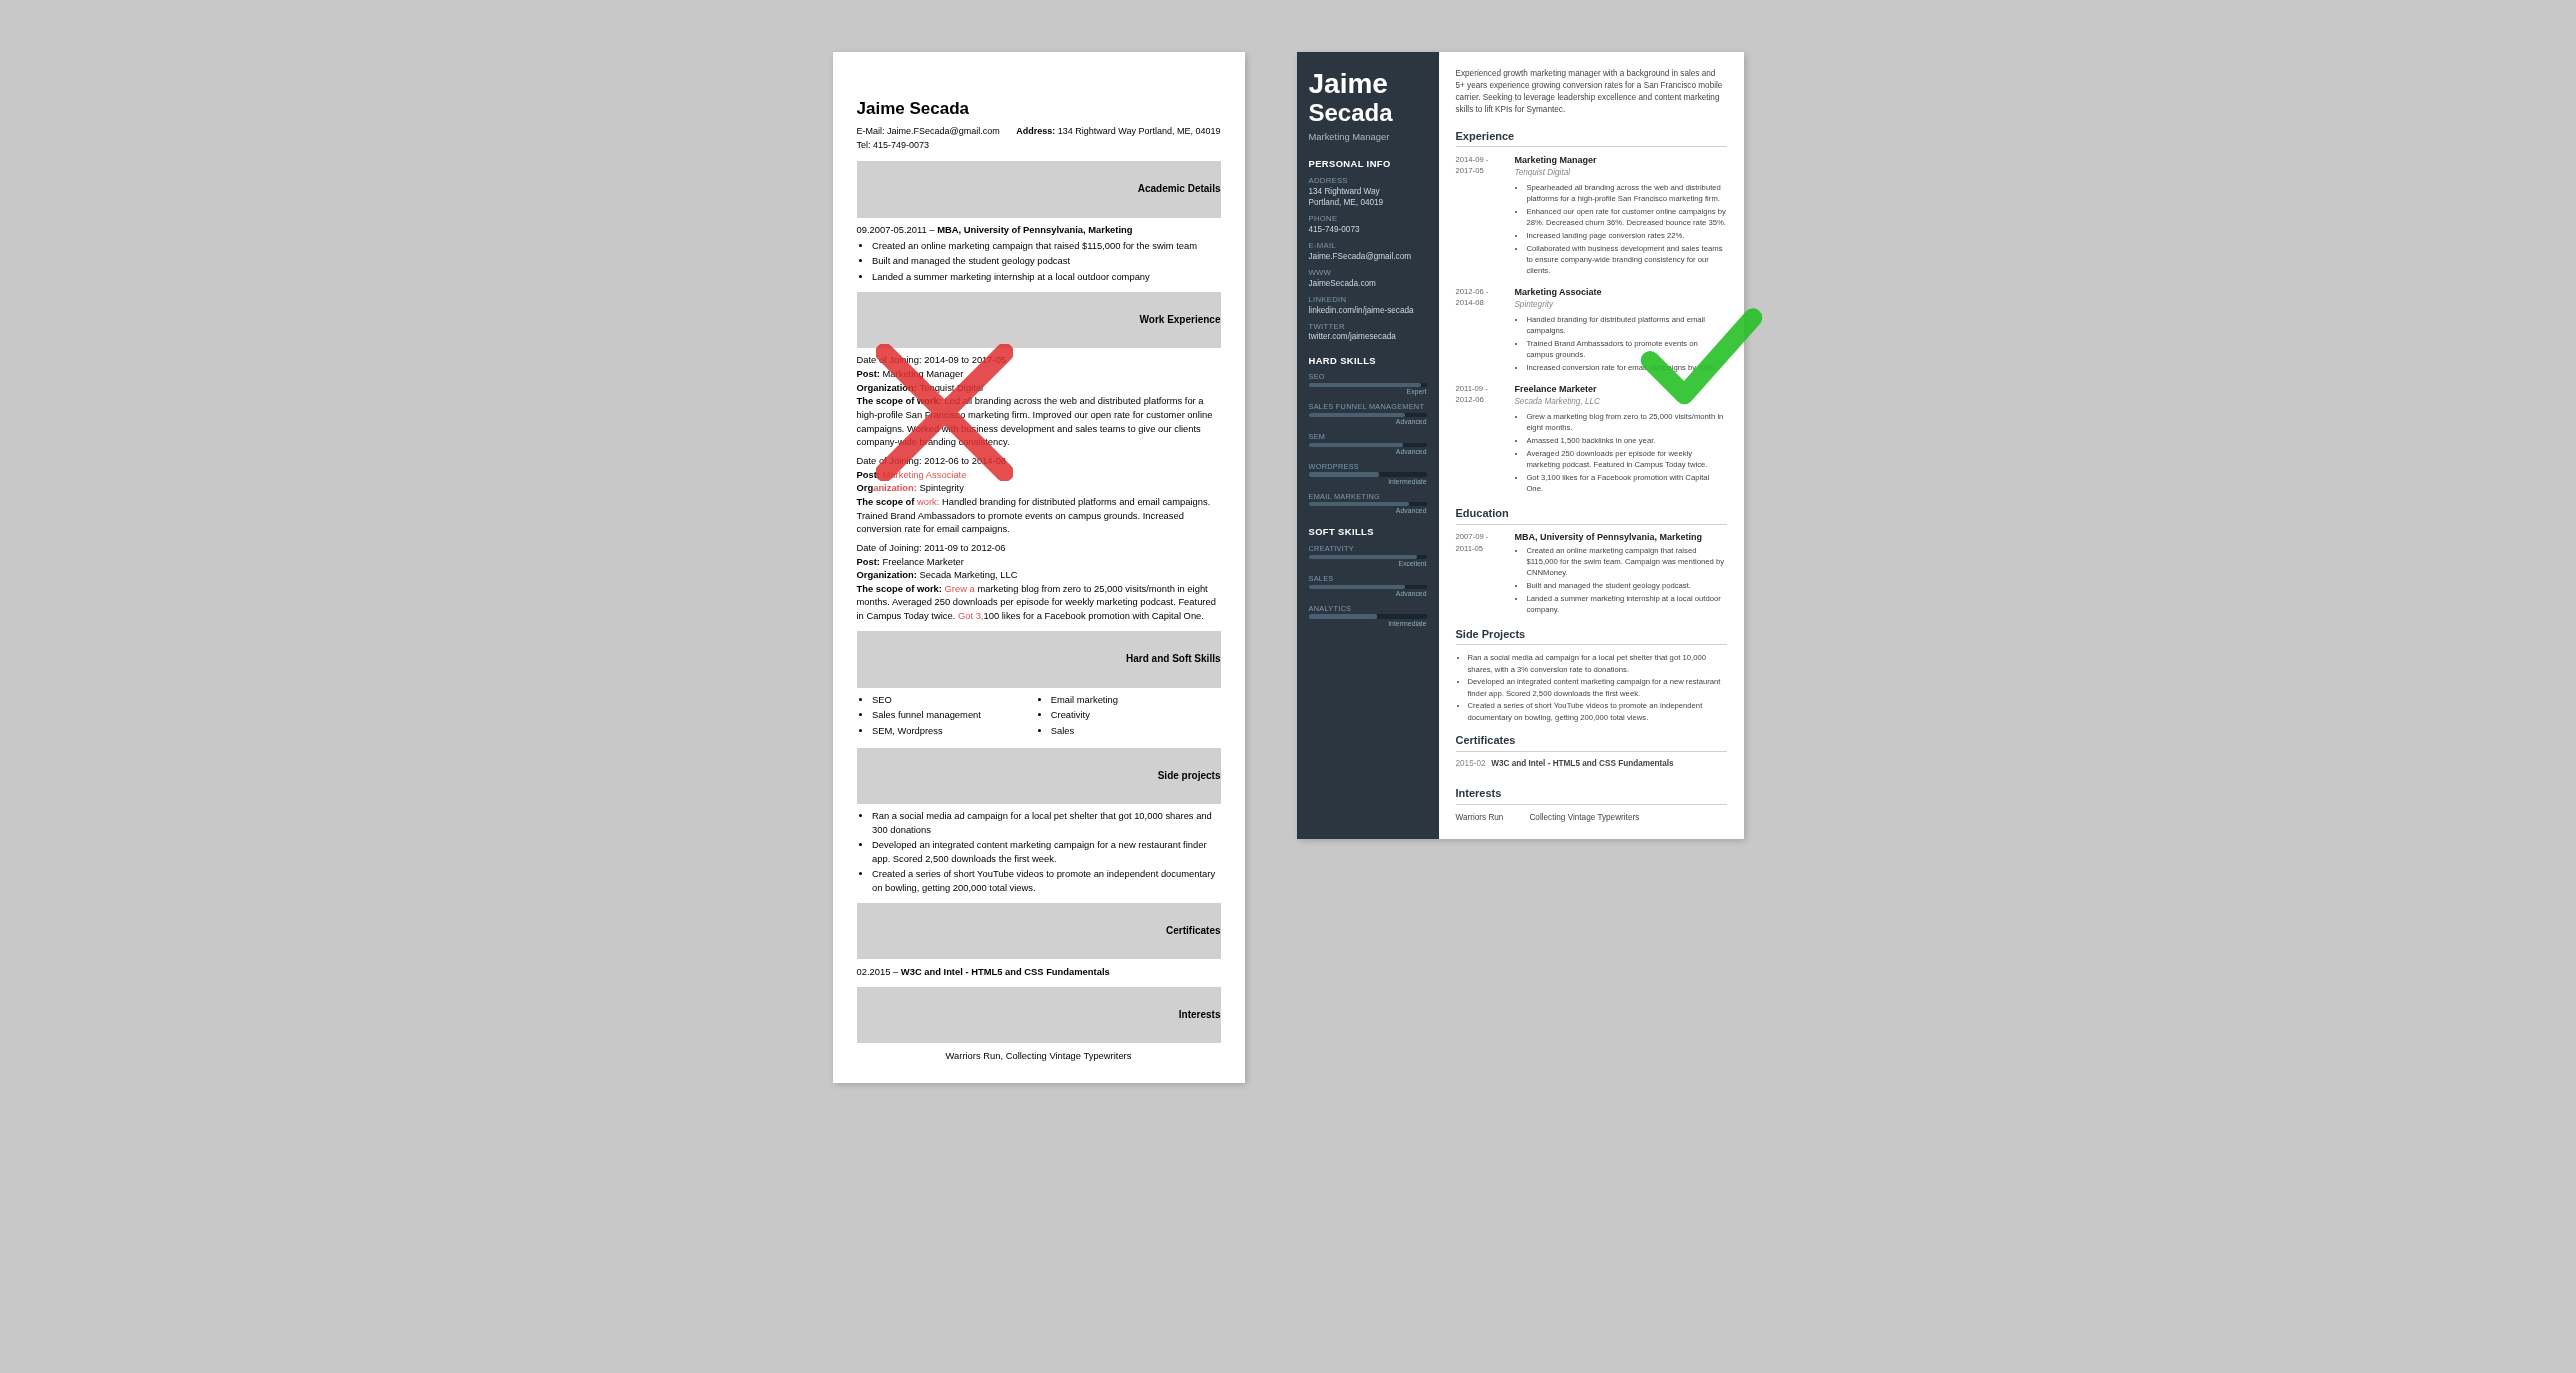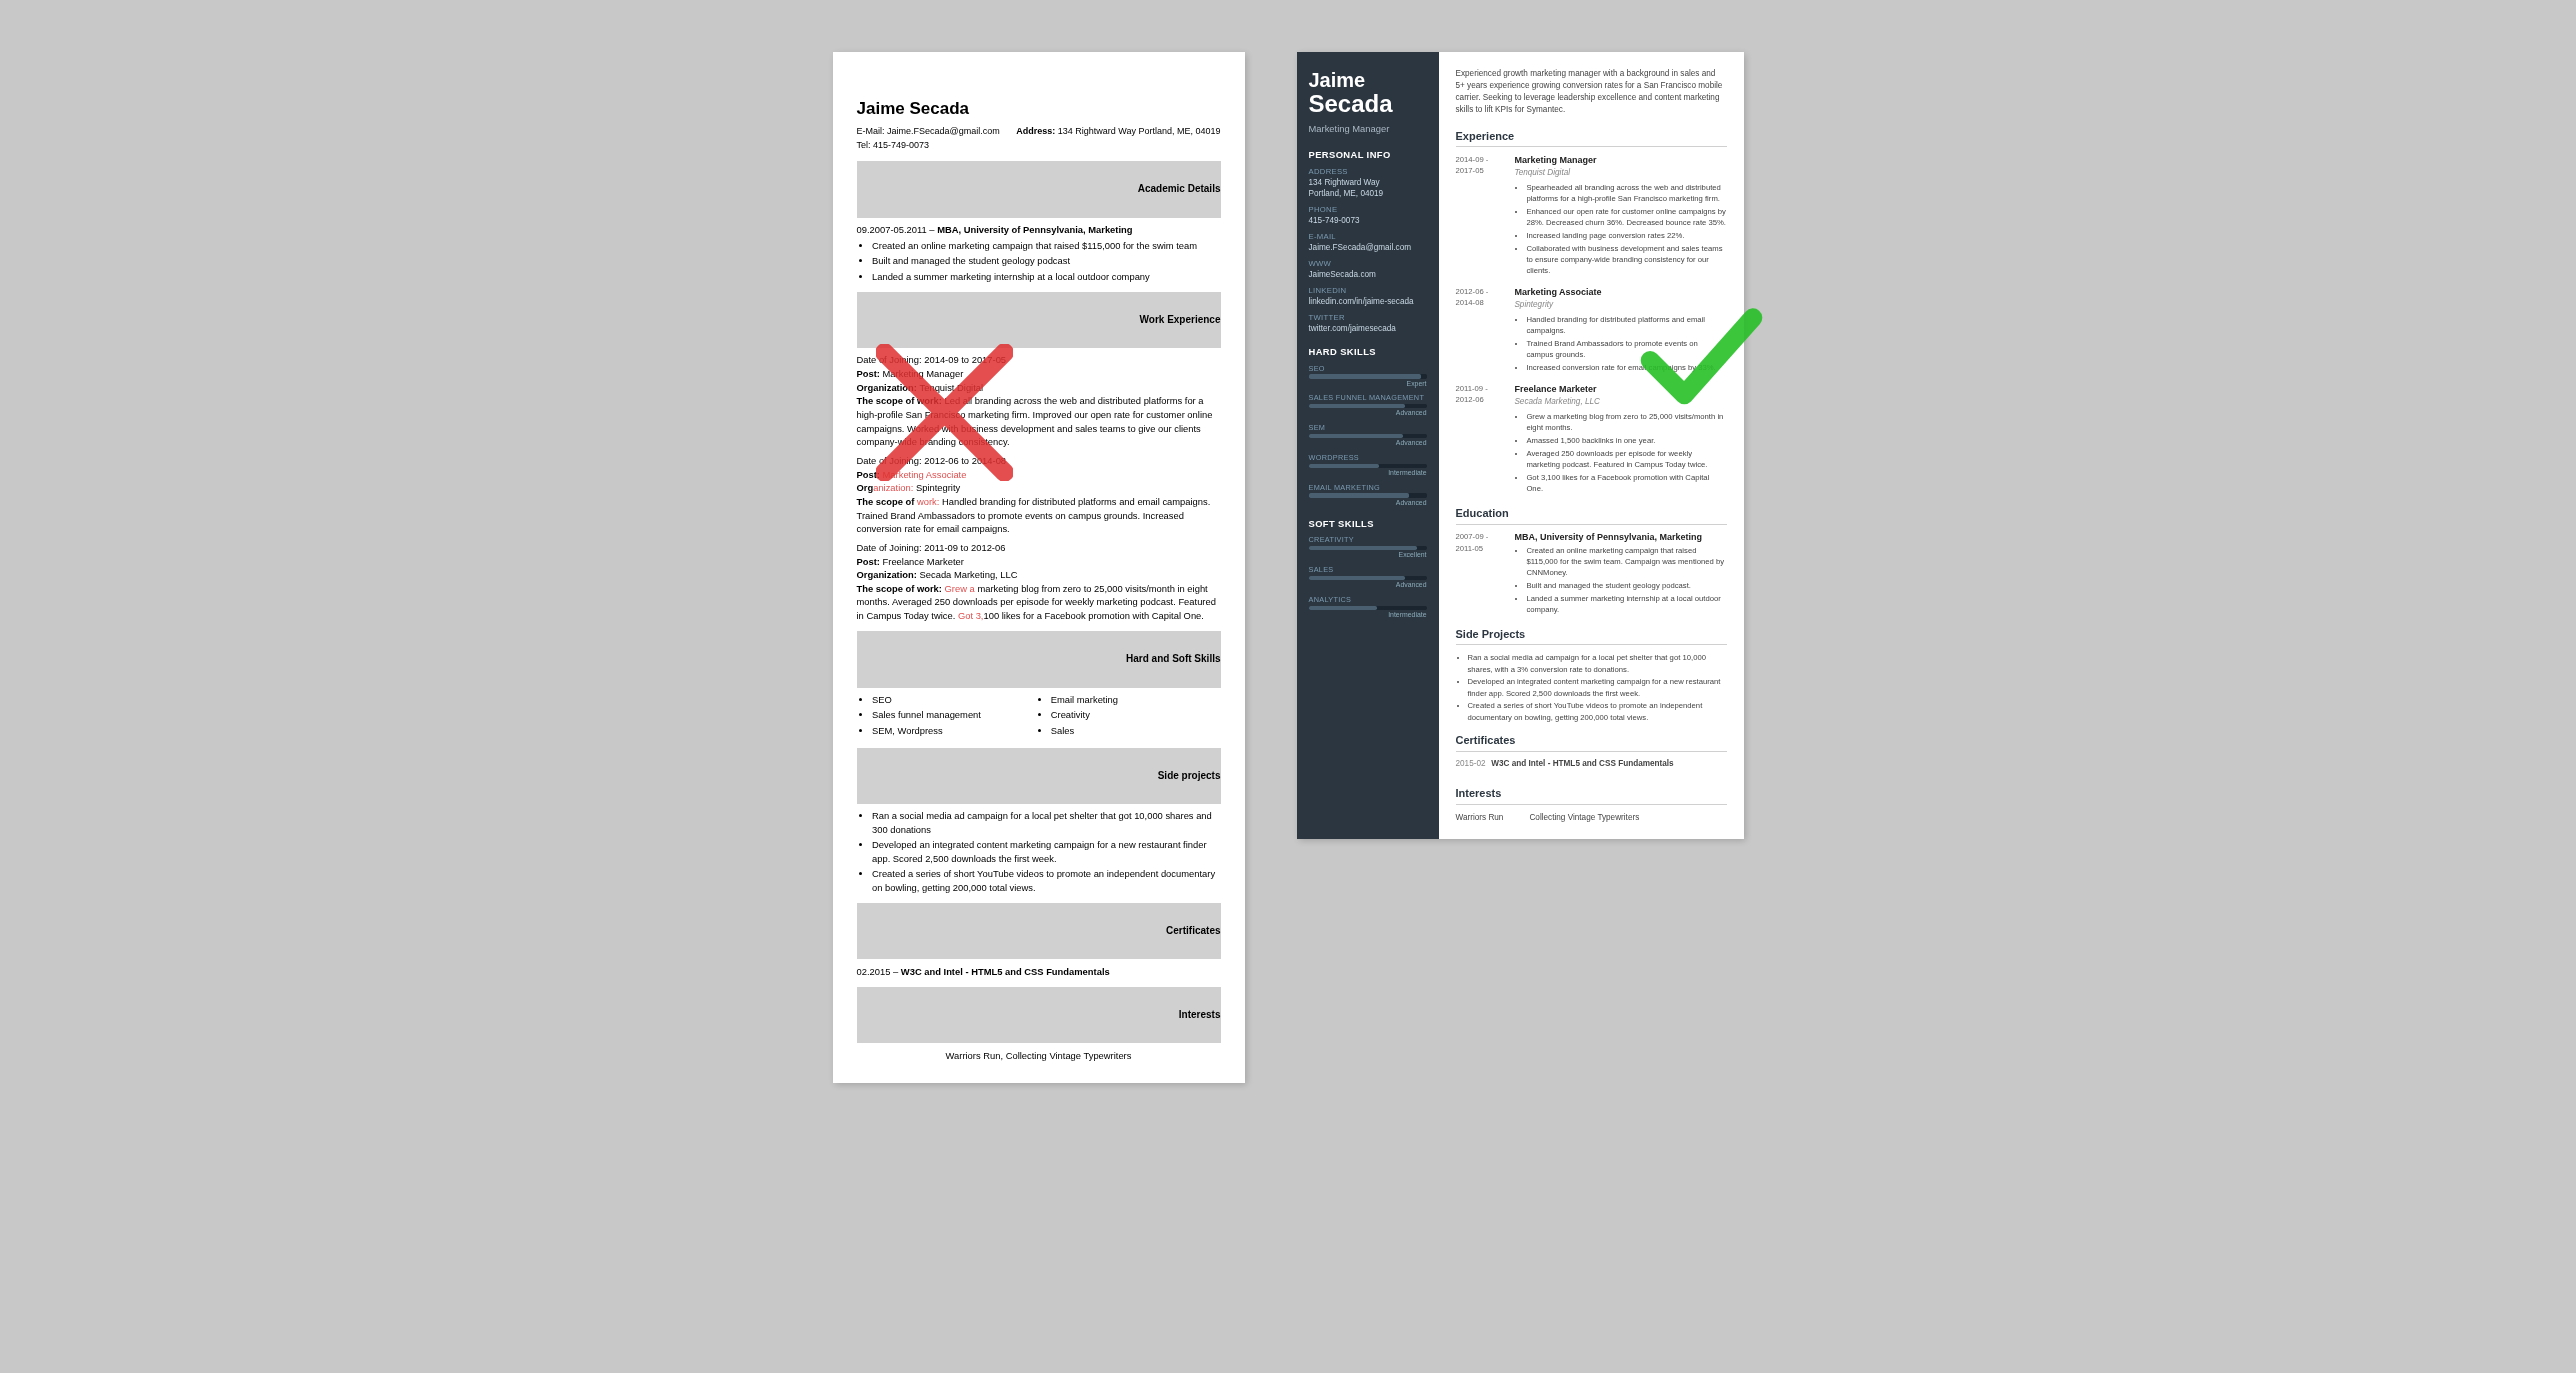--- a/index.html
+++ b/index.html
@@ -83,21 +83,21 @@
     }
     
     .sidebar {
       background: #2c3640;
       width: 142px;
       min-height: 773px;
       padding: 17px 12px;
       color: #fff;
       flex-shrink: 0;
     }
-    .sidebar .name-block .first { font-size: 20px; font-weight: bold; line-height: 1.1; }
+    .sidebar .name-block .first { font-size: 28px; font-weight: bold; line-height: 1.1; }
     .sidebar .name-block .last { font-size: 24px; font-weight: bold; line-height: 1.1; }
     .sidebar .title { font-size: 9.4px; color: #aab8c4; margin-top: 5.2px; margin-bottom: 15.5px; }
     .sidebar .section-title {
       font-size: 9.4px;
       font-weight: bold;
       color: #fff;
       text-transform: uppercase;
       letter-spacing: 0.4px;
       margin-bottom: 6.9px;
       margin-top: 12px;
@@ -195,21 +195,21 @@
   <div class="entry-meta">
     <div>Date of Joining: 2014-09 to 2017-05</div>
     <div><span class="label">Post: </span><span>Marketing Manager</span></div>
     <div><span class="label">Organization: </span><span>Tenquist Digital</span></div>
     <div><span class="scope">The scope of work: </span><span>Led all branding across the web and distributed platforms for a high-profile San Francisco marketing firm. Improved our open rate for customer online campaigns. Worked with business development and sales teams to give our clients company-wide branding consistency.</span></div>
   </div>
 
   <div class="entry-meta" style="margin-top:5.2px;">
     <div>Date of Joining: 2012-06 to 2014-08</div>
     <div><span class="label">Post: </span><span style="color:#e05050;">Marketing Associate</span></div>
-    <div><span class="label">Org</span><span style="color:#e05050;">anization: </span><span>Spintegrity</span></div>
+    <div><span class="label">Org</span><span style="color:#e05050;font-weight:bold;">anization: </span><span>Spintegrity</span></div>
     <div><span class="scope">The scope of </span><span style="color:#e05050;">work: </span><span>Handled branding for distributed platforms and email campaigns. Trained Brand Ambassadors to promote events on campus grounds. Increased conversion rate for email campaigns.</span></div>
   </div>
 
   <div class="entry-meta" style="margin-top:5.2px;">
     <div>Date of Joining: 2011-09 to 2012-06</div>
     <div><span class="label">Post: </span><span>Freelance Marketer</span></div>
     <div><span class="label">Organization: </span><span>Secada Marketing, LLC</span></div>
     <div><span class="scope">The scope of work: </span><span style="color:#e05050;">Grew a </span><span>marketing blog from zero to 25,000 visits/month in eight months. Averaged 250 downloads per episode for weekly marketing podcast. Featured in Campus Today twice. </span><span style="color:#e05050;">Got 3,</span><span>100 likes for a Facebook promotion with Capital One.</span></div>
   </div>
 

